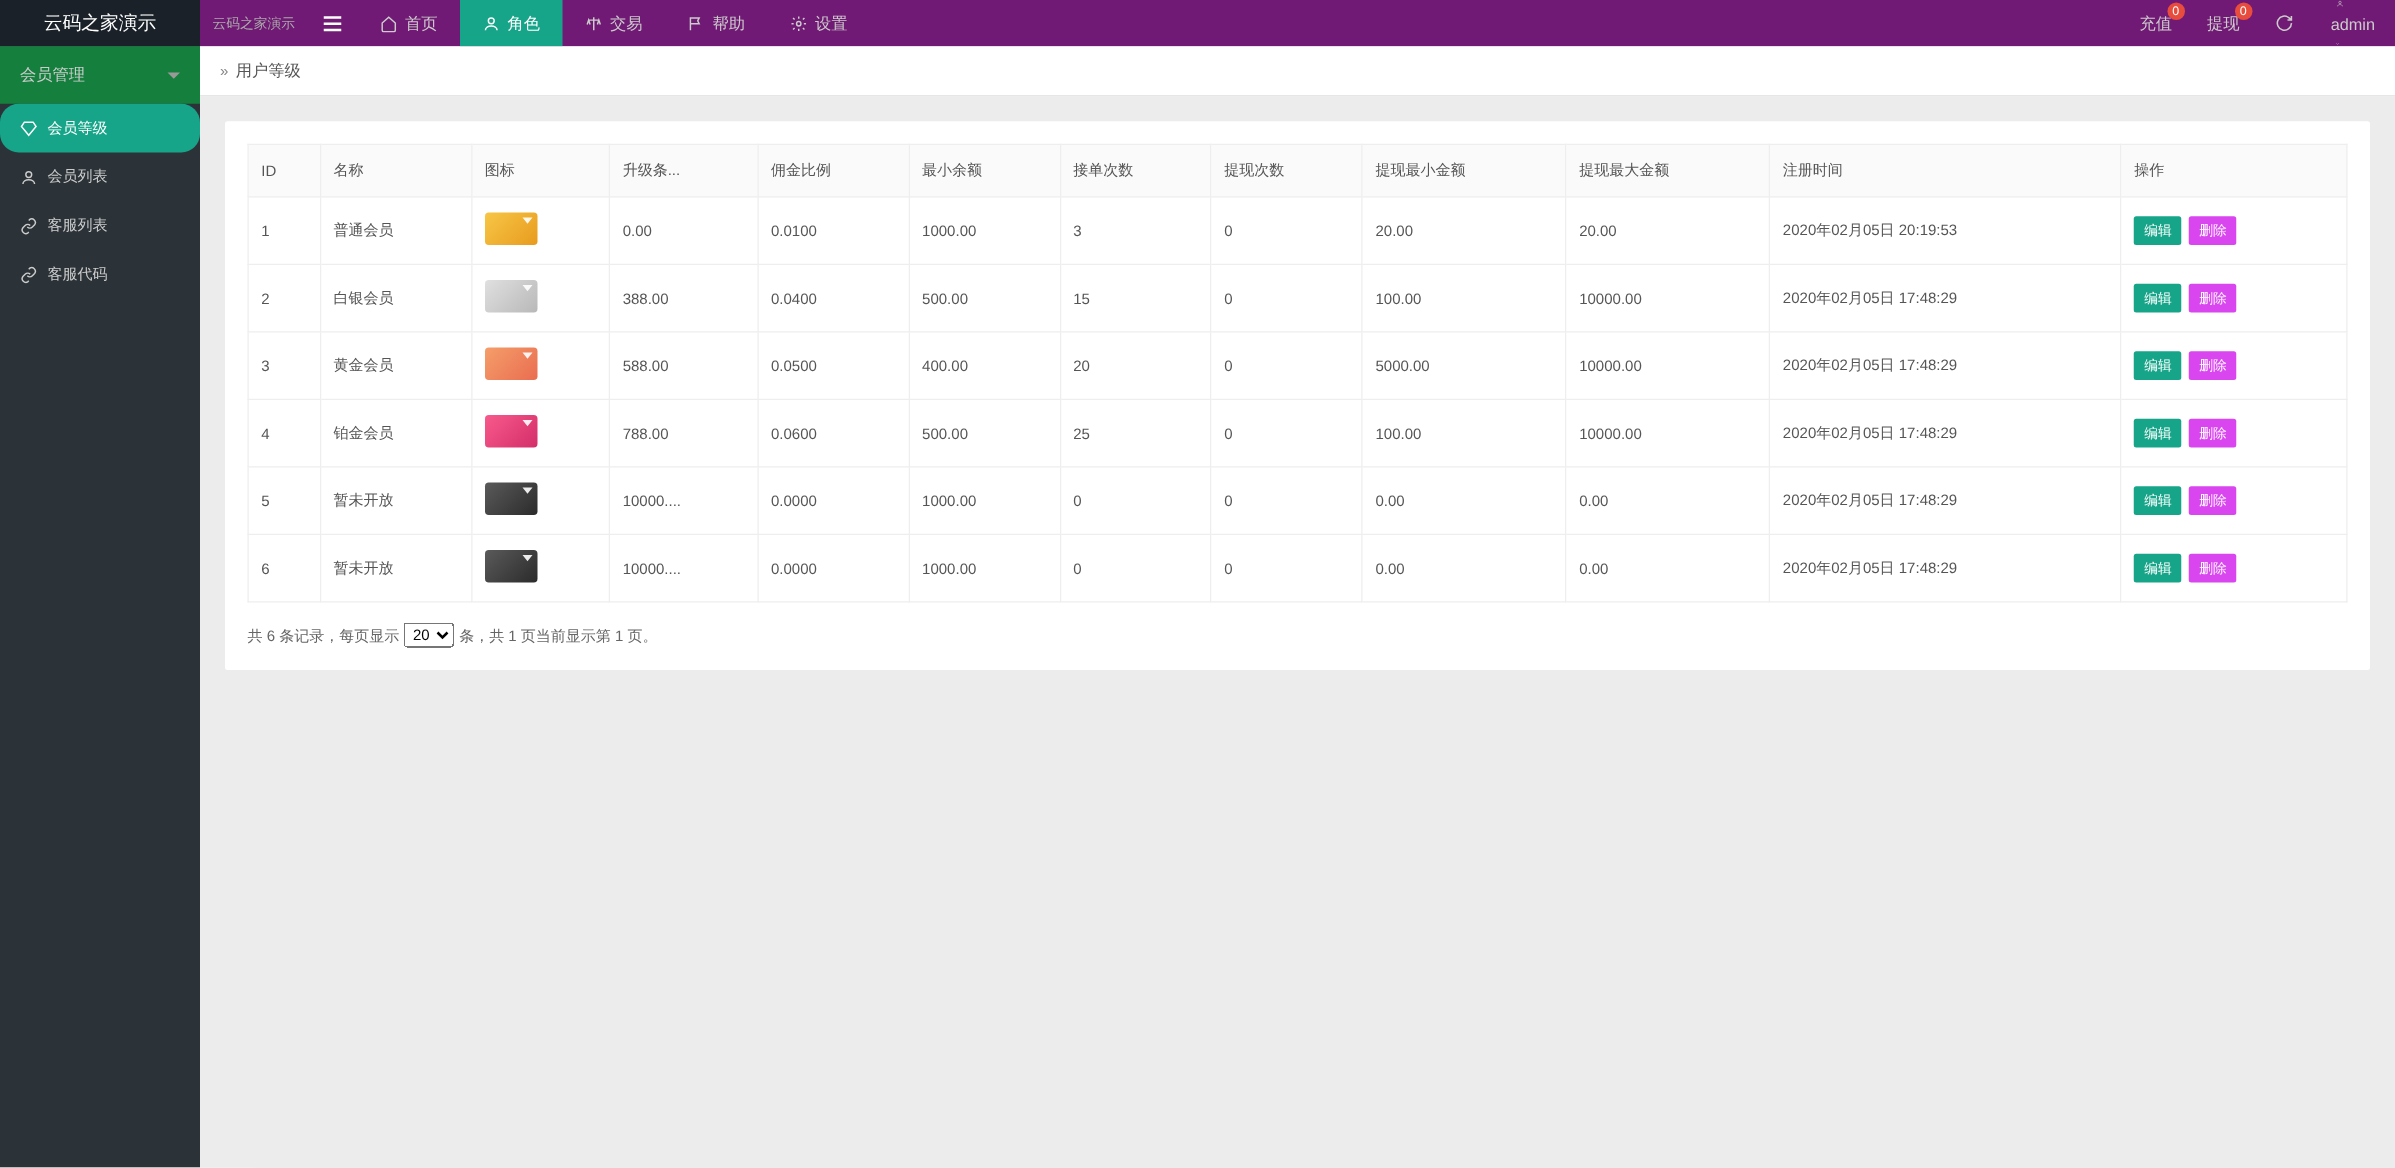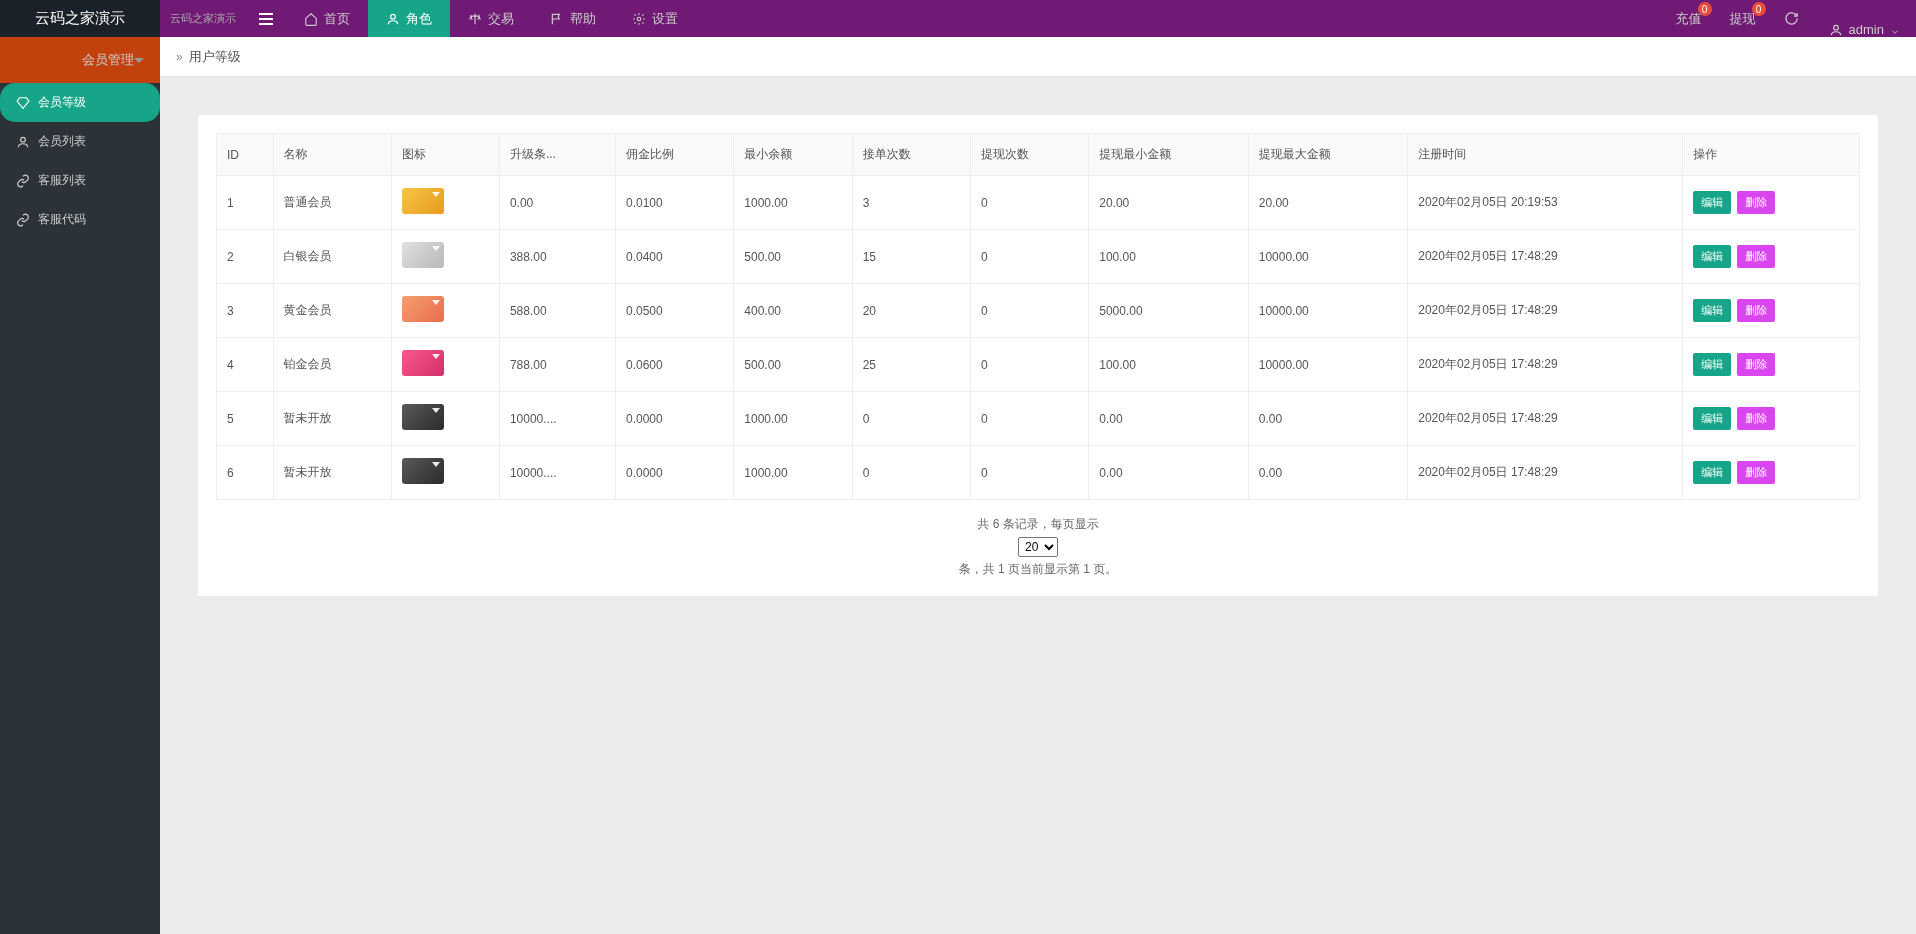--- a/index.html
+++ b/index.html
@@ -13,55 +13,55 @@
 .hamburger-lines { display:inline-block; width:14px; height:2px; background:#fff; position:relative; }
 .hamburger-lines::before, .hamburger-lines::after { content:""; position:absolute; left:0; width:14px; height:2px; background:#fff; }
 .hamburger-lines::before { top:-5px; } .hamburger-lines::after { top:5px; }
 .navitem { display: flex; align-items: center; padding: 0 18px; cursor: pointer; color: #ccc; gap:6px; }
 .navitem.active { background: #17a589; color: #fff; }
 .navitem svg { width:14px; height:14px; }
 .spacer { flex: 1; }
 .topright { display: flex; align-items: stretch; }
 .tr-item { position: relative; display: flex; align-items: center; padding: 15px 14px; cursor: pointer; color: #ccc; }
 .badge { position: absolute; top: 2px; right: 4px; background: #e74c3c; color: #fff; border-radius: 8px; font-size: 10px; min-width: 14px; height: 14px; display:flex; align-items:center; justify-content:center; padding:0 3px; }
-.user-menu { display: flex; align-items: flex-end; gap: 6px; padding: 0 16px; cursor: pointer; color:#ccc; }
+.user-menu { display: flex; align-items: flex-start; gap: 6px; padding: 0 16px; cursor: pointer; color:#ccc;flex-direction:column; }
 
 
 .main { display: flex; height: calc(100vh - 37px); }
 .sidebar { width: 160px; background: #2c3338; color: #ccc; }
-.side-group { display: flex; align-items: center; justify-content: flex-end; padding: 14px 16px; font-size: 13px; cursor: pointer; background: #c2410c; }
+.side-group { display: flex; align-items: center; justify-content: space-between; padding: 14px 16px; font-size: 13px; cursor: pointer; background: #15803d; }
 .side-item { display: flex; align-items: center; gap: 8px; padding: 11px 16px; font-size: 12px; cursor: pointer; }
 .side-item svg { width:14px; height:14px; }
 .side-item.active { background: #17a589; color: #fff; border-radius: 15px; }
 .chev { width:0;height:0;border-left:5px solid transparent;border-right:5px solid transparent;border-top:5px solid #999; }
 
 
 .content { flex: 1; display: flex; flex-direction: column; overflow: hidden; }
 .breadcrumb { height: 40px; background: #fff; border-bottom: 1px solid #e6e6e6; display: flex; align-items: center; padding: 0 16px; gap: 6px; font-size: 13px; color:#555; }
 .breadcrumb .dbl-chev { color:#888; font-size:12px; }
-.page-body { flex: 1; overflow: auto; background: #ececec; padding: 38px; }
+.page-body { flex: 1; overflow: auto; background: #ececec; padding: 20px; }
 .panel { background: #fff; border-radius: 2px; padding: 18px; }
 
 
 table { width: 100%; border-collapse: collapse; font-size: 12px; }
 th, td { border: 1px solid #eee; padding: 12px 10px; text-align: left; vertical-align: middle; }
 th { background: #fafafa; color: #555; font-weight: normal; }
 td { color: #555; }
 .level-icon { width: 42px; height: 26px; border-radius: 3px; display: inline-block; position: relative; }
 .level-icon::after { content:""; position:absolute; right:4px; top:4px; width:0;height:0;border-left:4px solid transparent;border-right:4px solid transparent;border-top:5px solid rgba(255,255,255,0.9); }
 .ic-gold { background: linear-gradient(135deg, #f7c646, #e89b1e); }
 .ic-silver { background: linear-gradient(135deg, #e0e0e0, #b8b8b8); }
 .ic-orange { background: linear-gradient(135deg, #f59e6a, #e96d50); }
 .ic-pink { background: linear-gradient(135deg, #f85a8c, #d32e69); }
 .ic-dark { background: linear-gradient(135deg, #5a5a5a, #2b2b2b); }
 .btn { display: inline-block; padding: 4px 8px; color: #fff; border-radius: 2px; font-size: 11px; cursor: pointer; }
 .btn-edit { background: #17a589; }
 .btn-del { background: #d946ef; margin-left: 6px; }
 
-.pager { margin-top: 16px; font-size: 12px; color: #666; display:flex; align-items:center; gap:4px;flex-direction:column; }
+.pager { margin-top: 16px; font-size: 12px; color: #666; display:flex; align-items:flex-end; gap:4px; }
 .pager select { font-size:12px; padding:1px 2px; }
 </style>
 </head>
 <body>
 
 <div class="topbar">
   <div class="brand">云码之家演示</div>
   <div class="brand-sub">云码之家演示</div>
   <div class="hamburger">
       <span class="hamburger-lines"></span>

